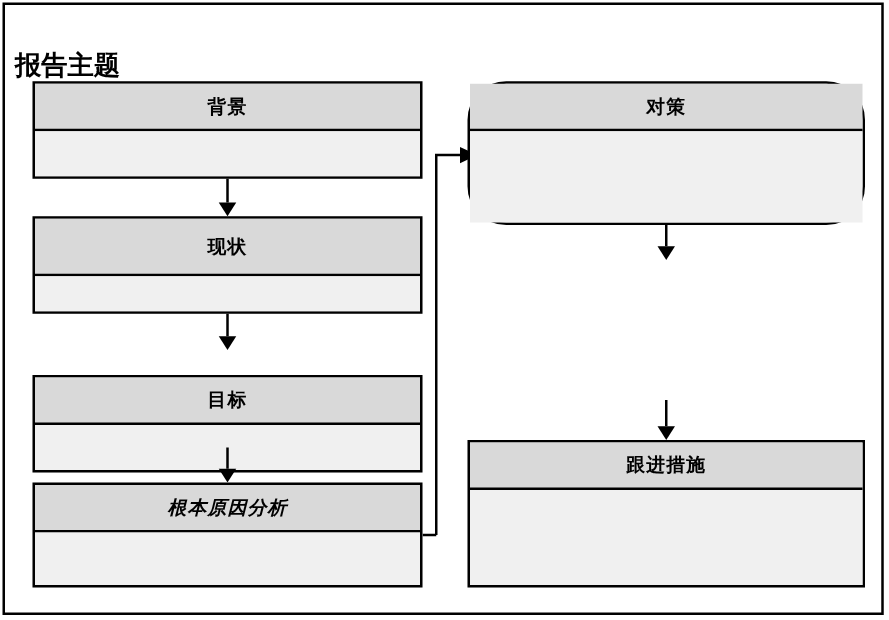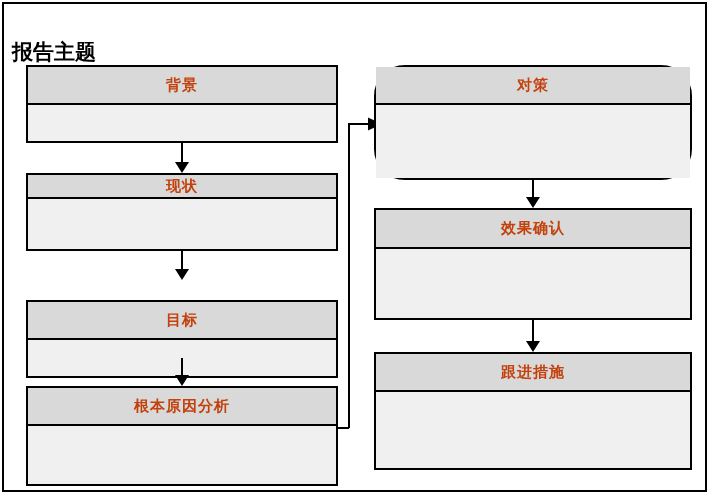--- a/index.html
+++ b/index.html
@@ -59,21 +59,21 @@
   }
   .flow-head {
     background: #d9d9d9;
     border-bottom: 2px solid #000000;
     box-sizing: border-box;
     display: flex;
     align-items: center;
     justify-content: center;
     font-size: 15px;
     font-weight: bold;
-    color: #c2410c;
+    color: #000000;
     letter-spacing: 1px;
     flex: 0 0 auto;
   }
   .flow-body {
     flex: 1 1 auto;
     background: #f0f0f0;
   }
 
   
   .v-arrow {
@@ -121,64 +121,60 @@
     <div class="flow-head" style="height:38px;">背景</div>
     <div class="flow-body"></div>
   </div>
 
   <div class="v-arrow" style="left:171px; top:143px; width:22px; height:30px;">
     <div class="shaft" style="height:19px;"></div>
     <div class="head"></div>
   </div>
 
   <div class="flow-box" style="left:26px; top:173px; width:312px; height:78px;">
-    <div class="flow-head" style="height:24px;">现状</div>
+    <div class="flow-head" style="height:46px;">现状</div>
     <div class="flow-body"></div>
   </div>
 
   <div class="v-arrow" style="left:171px; top:251px; width:22px; height:29px;">
     <div class="shaft" style="height:18px;"></div>
     <div class="head"></div>
   </div>
 
   <div class="flow-box" style="left:26px; top:268px; width:312px; height:78px;margin-top:32px;">
     <div class="flow-head" style="height:38px;">目标</div>
     <div class="flow-body"></div>
   </div>
 
   <div class="v-arrow" style="left:171px; top:358px; width:22px; height:28px;">
     <div class="shaft" style="height:17px;"></div>
     <div class="head"></div>
   </div>
 
-  <div class="flow-box" style="left:26px; top:386px; width:312px; height:100px;">
+  <div class="flow-box" style="left:26px; top:386px; width:312px; height:84px;font-style:italic;">
     <div class="flow-head" style="height:38px;">根本原因分析</div>
     <div class="flow-body"></div>
   </div>
 
   <svg id="feedback-connector" viewBox="0 0 48 316" width="48" height="316">
     <path d="M 11 312 L 11 8 L 30 8" fill="none" stroke="#000000" stroke-width="2" stroke-linejoin="miter" stroke-linecap="butt"></path>
     <polygon points="30,1.5 44,8 30,14.5" fill="#000000"></polygon>
     <path d="M 0 312 L 11 312" fill="none" stroke="#000000" stroke-width="2"></path>
   </svg>
 
   <div class="flow-box" style="left:374px; top:65px; width:318px; height:115px;border-radius:31px;">
     <div class="flow-head" style="height:38px;">对策</div>
     <div class="flow-body"></div>
   </div>
 
   <div class="v-arrow" style="left:522px; top:180px; width:22px; height:28px;">
     <div class="shaft" style="height:17px;"></div>
     <div class="head"></div>
   </div>
 
-  <div class="flow-box" style="left:374px; top:208px; width:318px; height:112px;">
-    <div class="flow-head" style="height:39px;">效果确认</div>
-    <div class="flow-body"></div>
-  </div>
 
   <div class="v-arrow" style="left:522px; top:320px; width:22px; height:32px;">
     <div class="shaft" style="height:21px;"></div>
     <div class="head"></div>
   </div>
 
   <div class="flow-box" style="left:374px; top:352px; width:318px; height:118px;">
     <div class="flow-head" style="height:38px;">跟进措施</div>
     <div class="flow-body"></div>
   </div>

